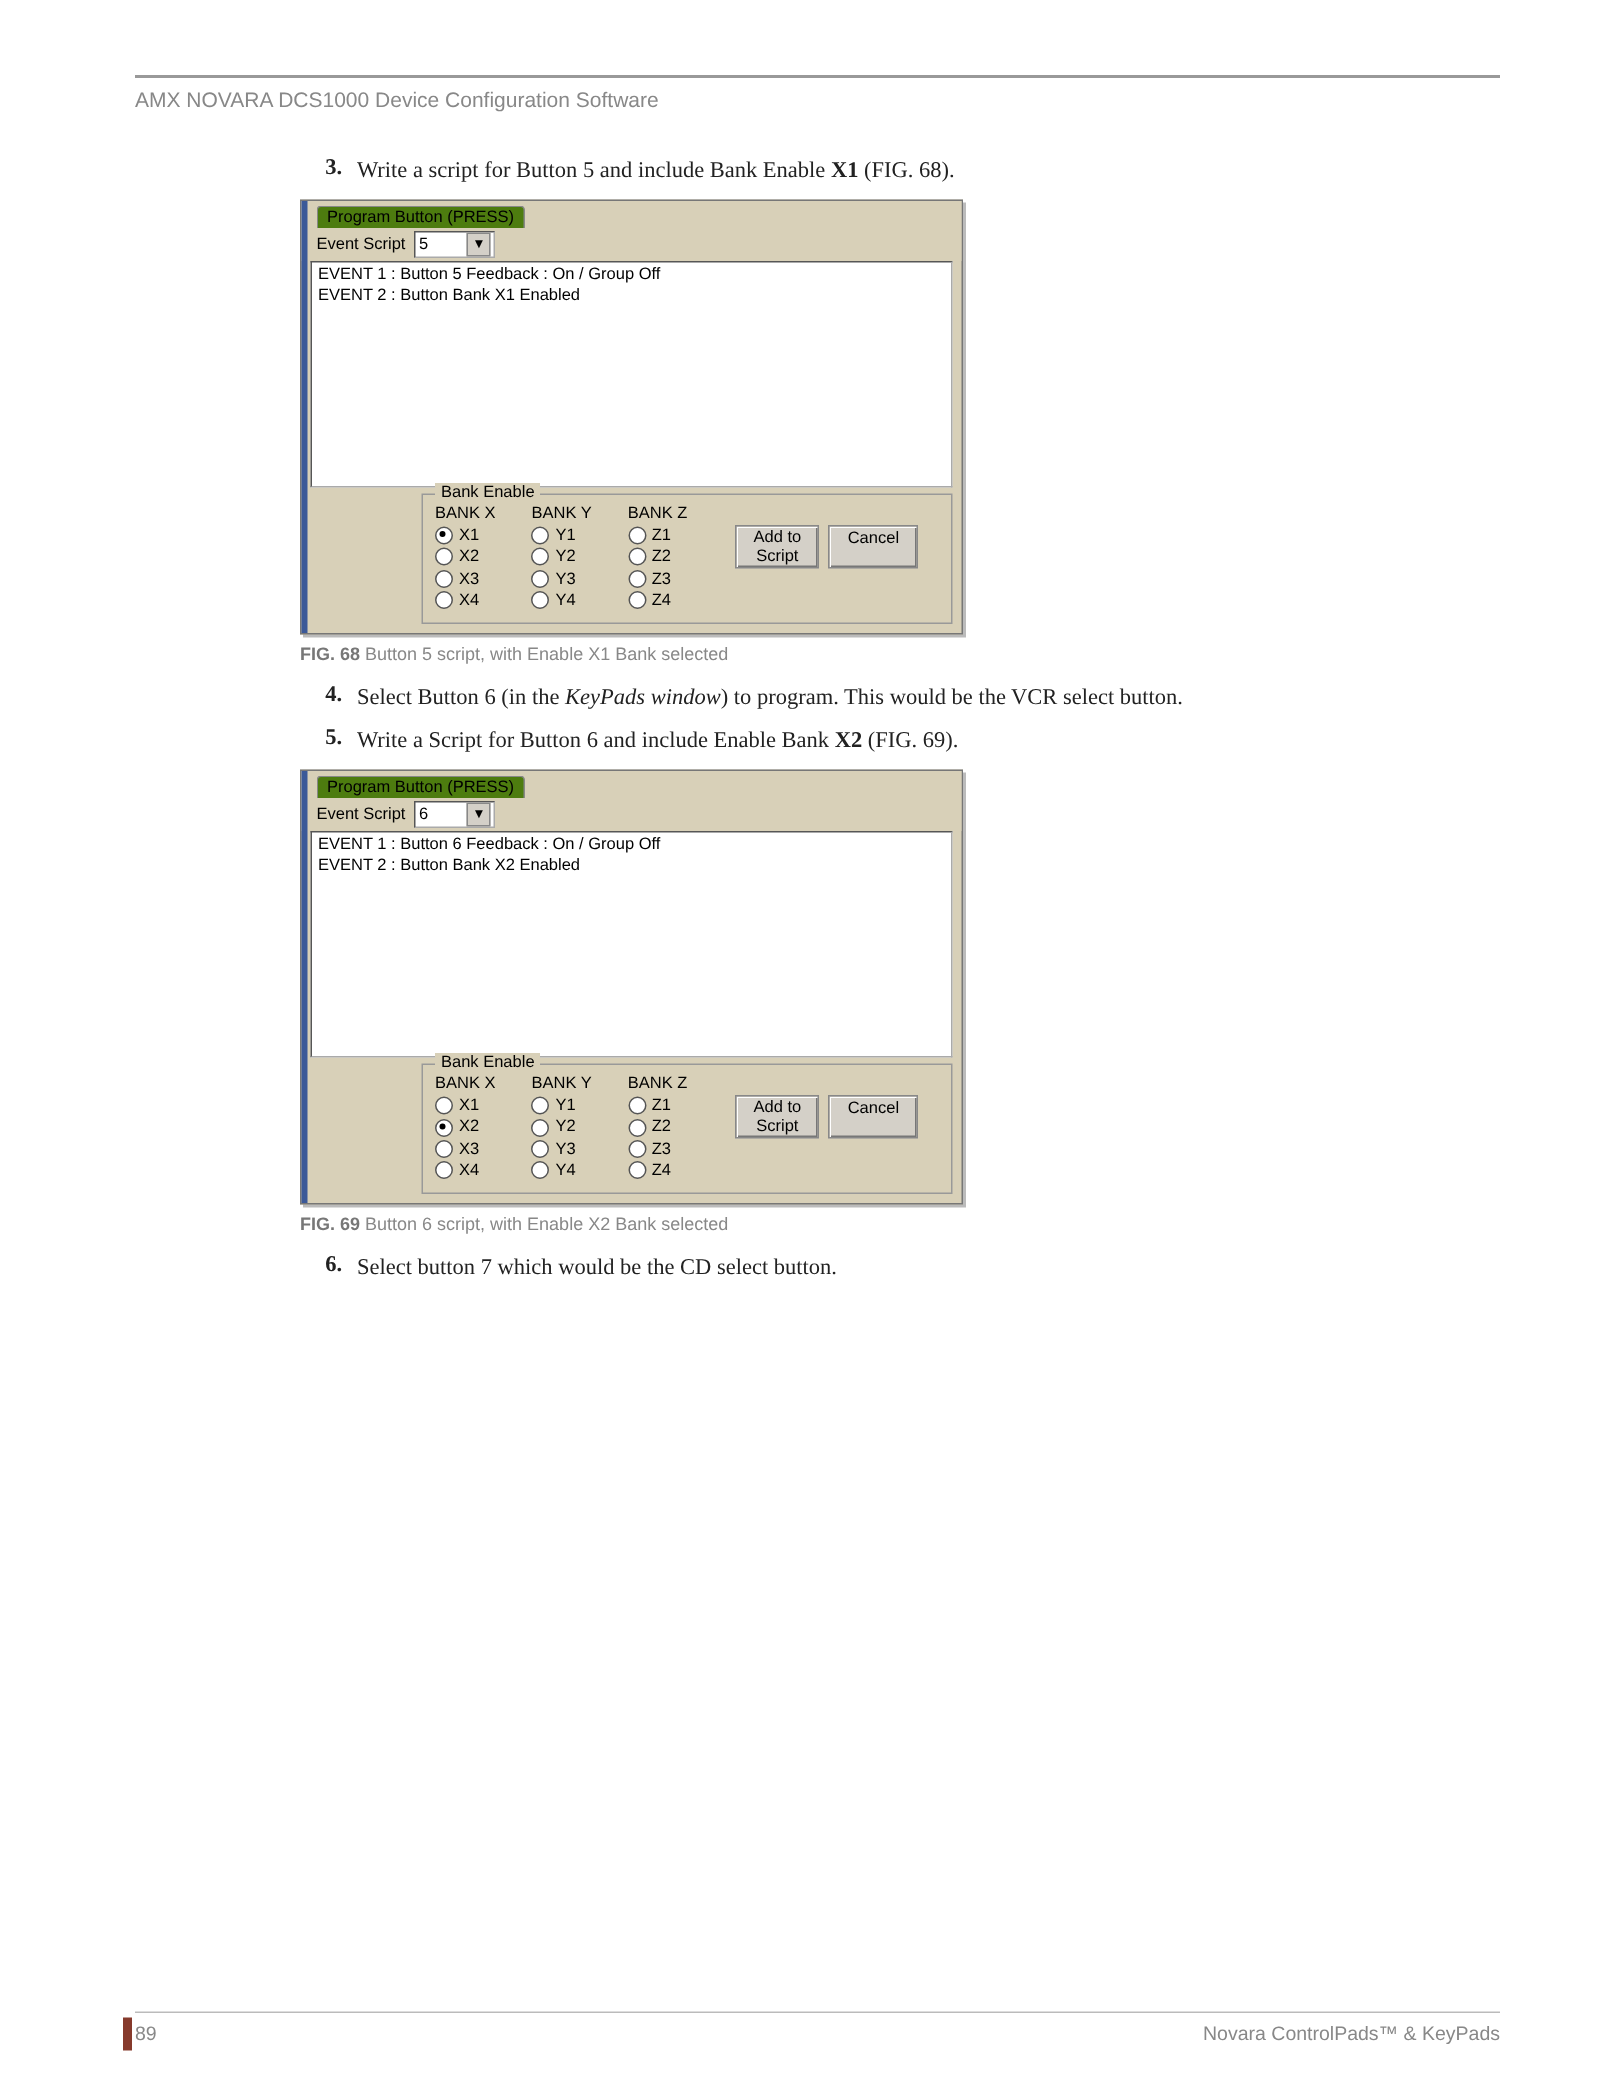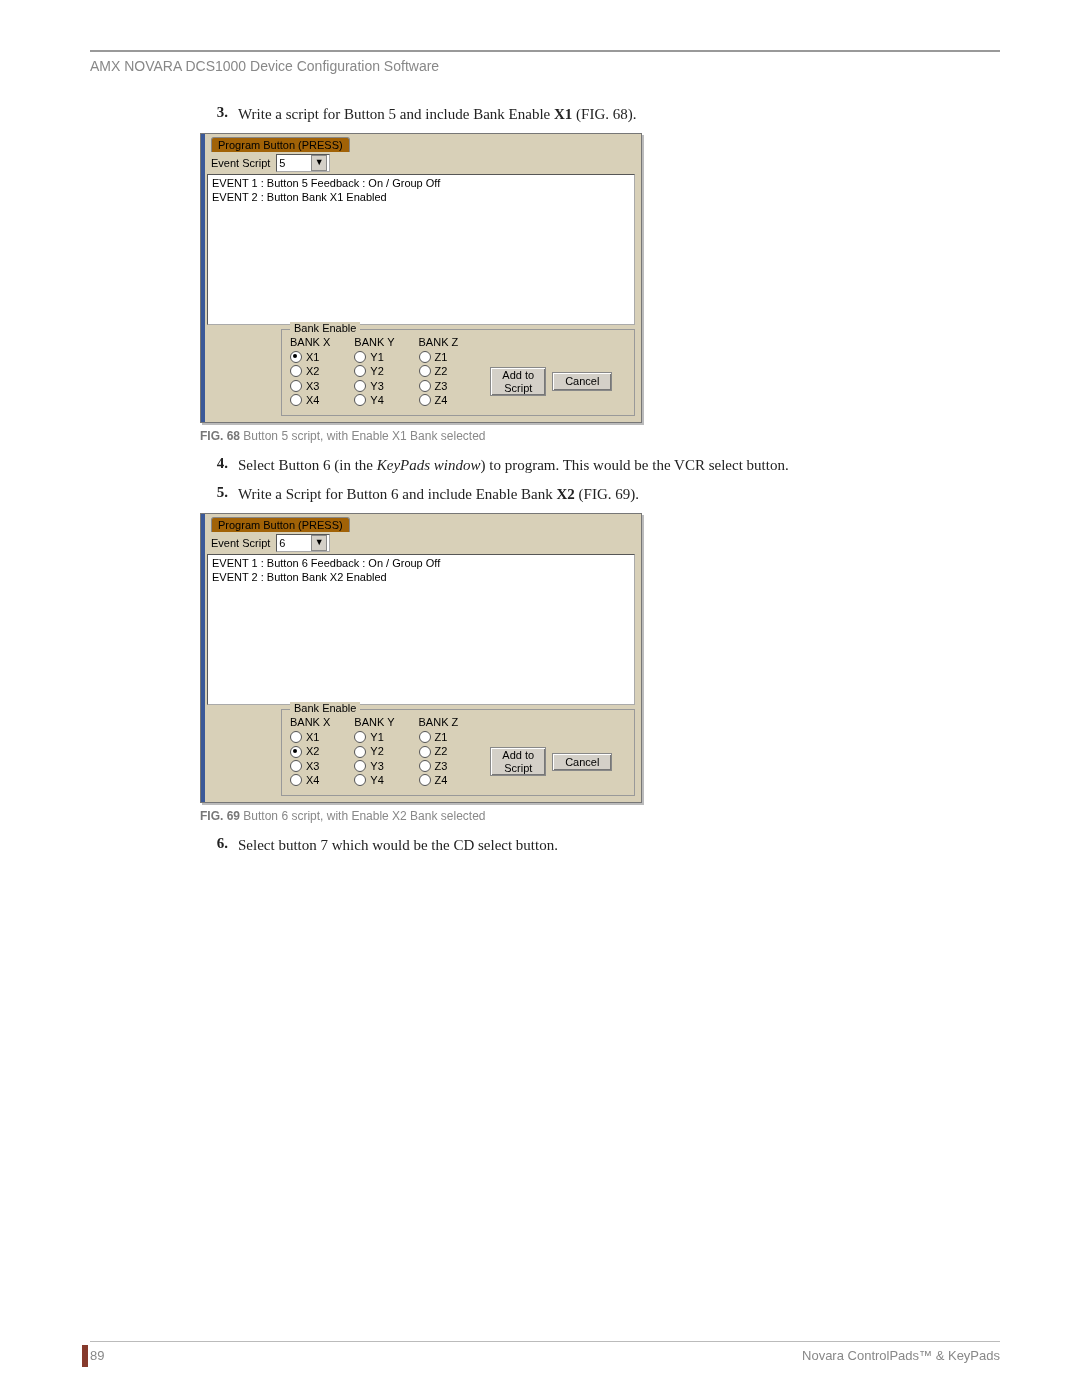--- a/index.html
+++ b/index.html
@@ -70,21 +70,21 @@
     left: 0; top: 0; bottom: 0;
     width: 4px;
     background: linear-gradient(#3b5998,#3b5998);
   }
   .tab-row {
     padding: 3px 6px 0 10px;
     background: #d8d0b8;
   }
   .tab {
     display: inline-block;
-    background: #a16207;
+    background: #4d7c0f;
     border: 1px solid #888;
     border-bottom: none;
     padding: 1px 6px;
     font-size: 11px;
     border-radius: 3px 3px 0 0;
   }
   .row-es {
     padding: 2px 6px 2px 10px;
     display: flex;
     align-items: center;
@@ -163,23 +163,22 @@
     position: absolute;
     left: 2px; top: 2px;
     width: 4px; height: 4px;
     background: #000;
     border-radius: 50%;
   }
   .btn-col {
     display: flex;
     flex-direction: row;
     gap: 6px;
-    align-items: center;
     margin-left: 8px;
-    margin-top: 31px;
+    margin-top: 14px;
   }
   .win-btn {
     background: #d4d0c8;
     border: 1px solid #888;
     box-shadow: inset 1px 1px 0 #fff, inset -1px -1px 0 #777;
     font-size: 11px;
     padding: 2px 6px;
     min-width: 46px;
     text-align: center;
     line-height: 1.15;

